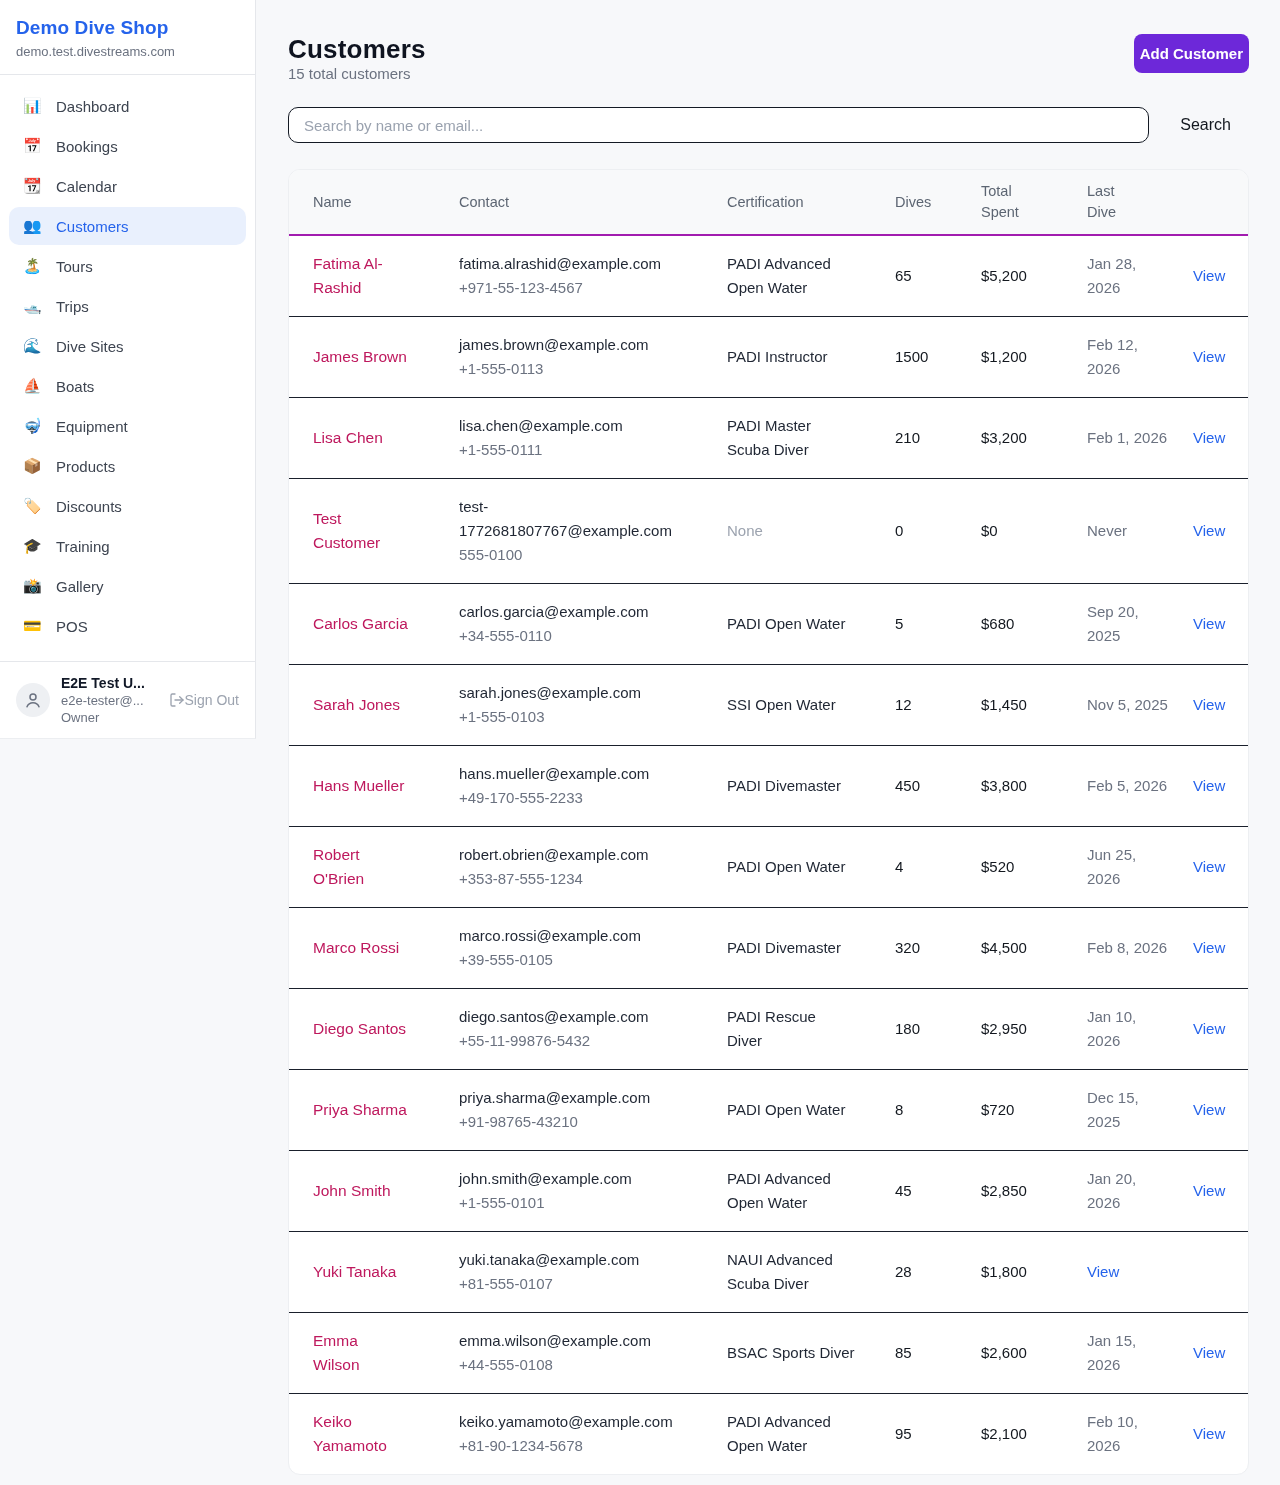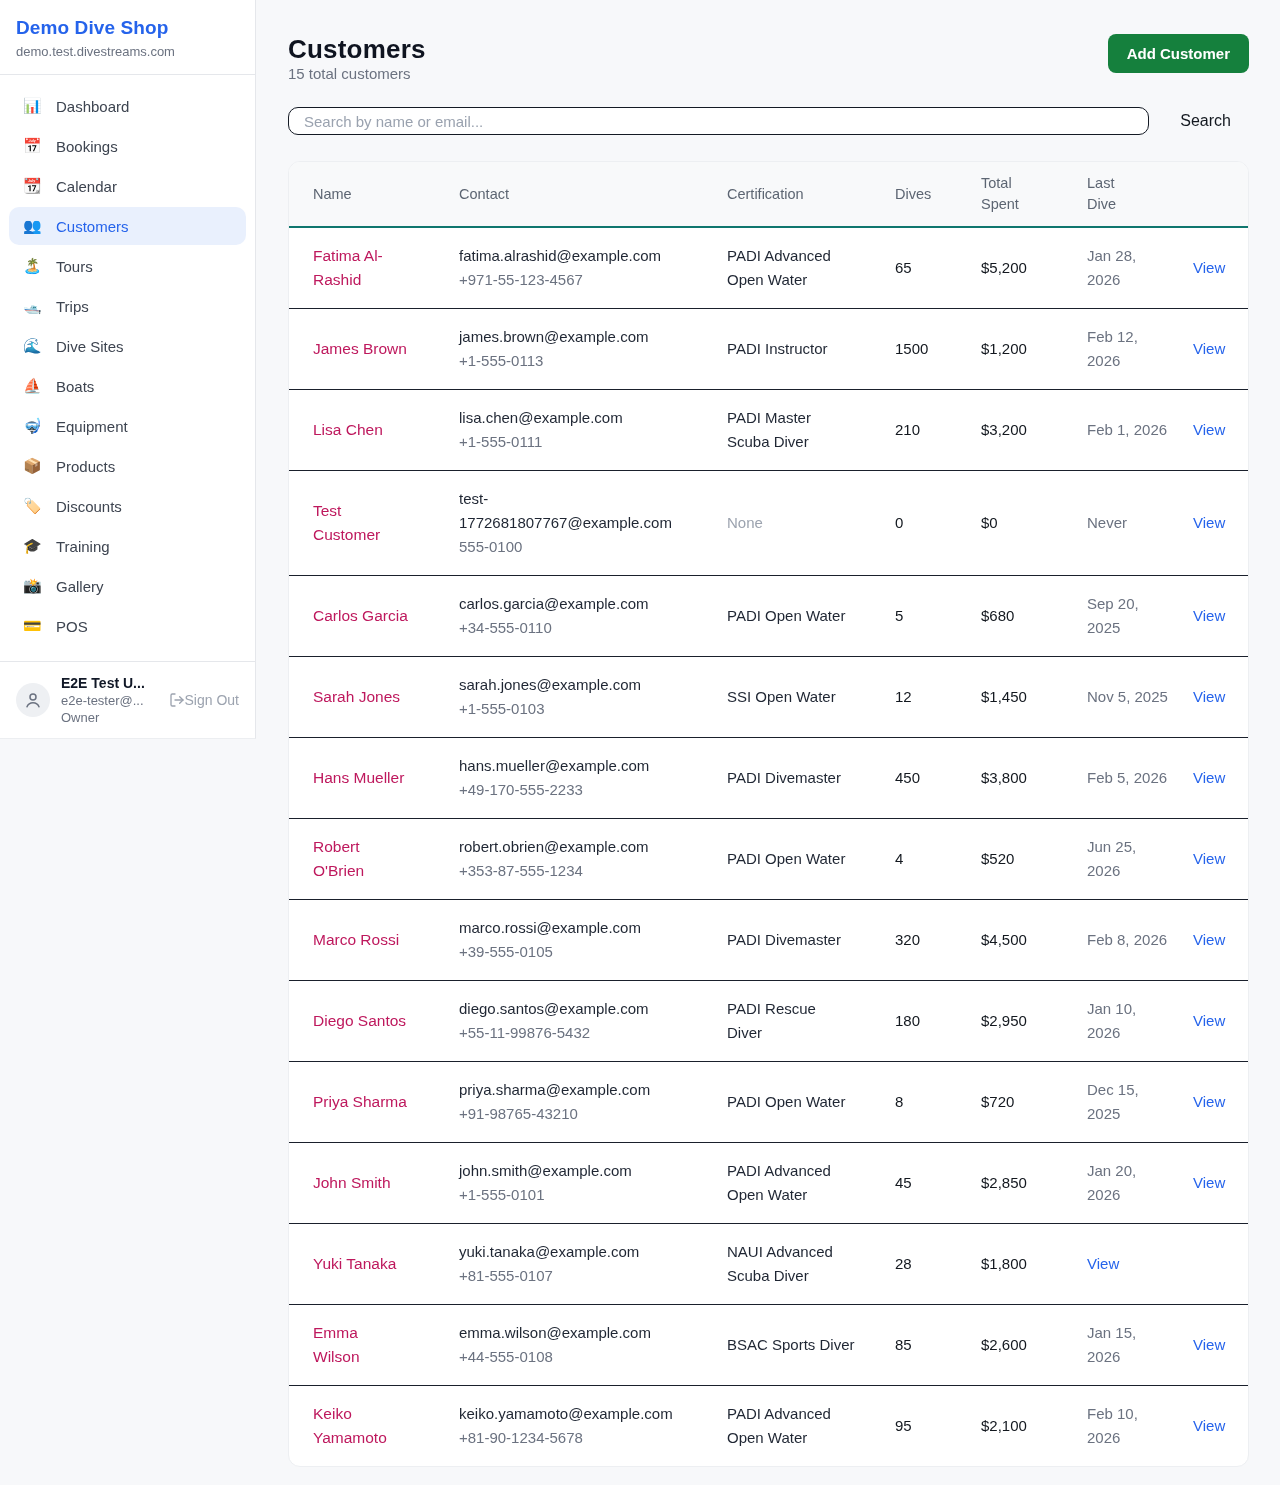--- a/index.html
+++ b/index.html
@@ -51,29 +51,29 @@
     font-size: 14px; color: #9ca3af; background: none; border: none;
     font-family: inherit; cursor: pointer; flex: none;
   }
 
   
   .main { margin-left: 256px; padding: 34px 31px 29px 32px; }
   .page-header { display: flex; justify-content: space-between; align-items: flex-start; }
   .page-title { font-size: 26px; font-weight: 700; color: #0f1420; letter-spacing: 0.2px; }
   .page-subtitle { font-size: 15px; color: #6b7280; }
   .btn-primary {
-    background: #15803d; color: #ffffff;
+    background: #6d28d9; color: #ffffff;
     font-size: 15px; font-weight: 600; font-family: inherit;
     border: none; border-radius: 8px;
-    padding: 11px 19px; cursor: pointer;
+    padding: 11px 6px; cursor: pointer;
   }
 
   .search-row { display: flex; align-items: center; margin-top: 25px; }
   .search-input {
-    flex: 1; height: 28px;
+    flex: 1; height: 36px;
     border: 1.5px solid #141a24; border-radius: 10px;
     padding: 0 15px; font-size: 15px; font-family: inherit;
     background: #ffffff; color: #13181f; outline: none;
   }
   .search-input::placeholder { color: #9aa2af; }
   .search-btn {
     background: none; border: none; font-family: inherit;
     font-size: 16px; color: #13181f; cursor: pointer;
     padding: 0 18px 0 31px; flex: none;
   }
@@ -85,21 +85,21 @@
     border-radius: 12px;
     overflow: hidden;
     border: 1px solid #edeff2;
   }
   .tr, .thead {
     display: grid;
     grid-template-columns: 146px 268px 168px 86px 106px 106px 1fr;
     align-items: center;
     padding-left: 24px;
   }
-  .thead { background: #f8f9fa; border-bottom: 2px solid #0f766e; }
+  .thead { background: #f8f9fa; border-bottom: 2px solid #a21caf; }
   .th {
     font-size: 14.5px; color: #5c6572;
     padding: 11px 24px 11px 0;
     line-height: 1.45;
   }
   .th-narrow { display: inline-block; max-width: 56px; }
   .tr { border-bottom: 1px solid #1a202c; }
   .tr:last-child { border-bottom: none; }
   .td { padding: 16px 24px 16px 0; font-size: 15px; line-height: 1.6; }
   .name-link {

